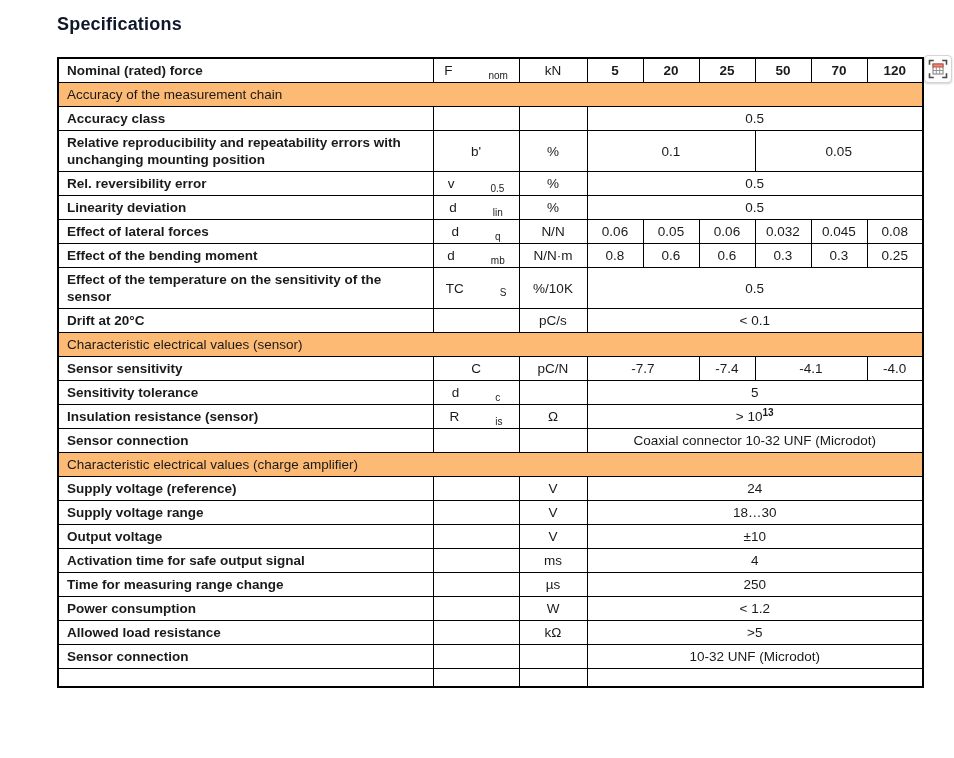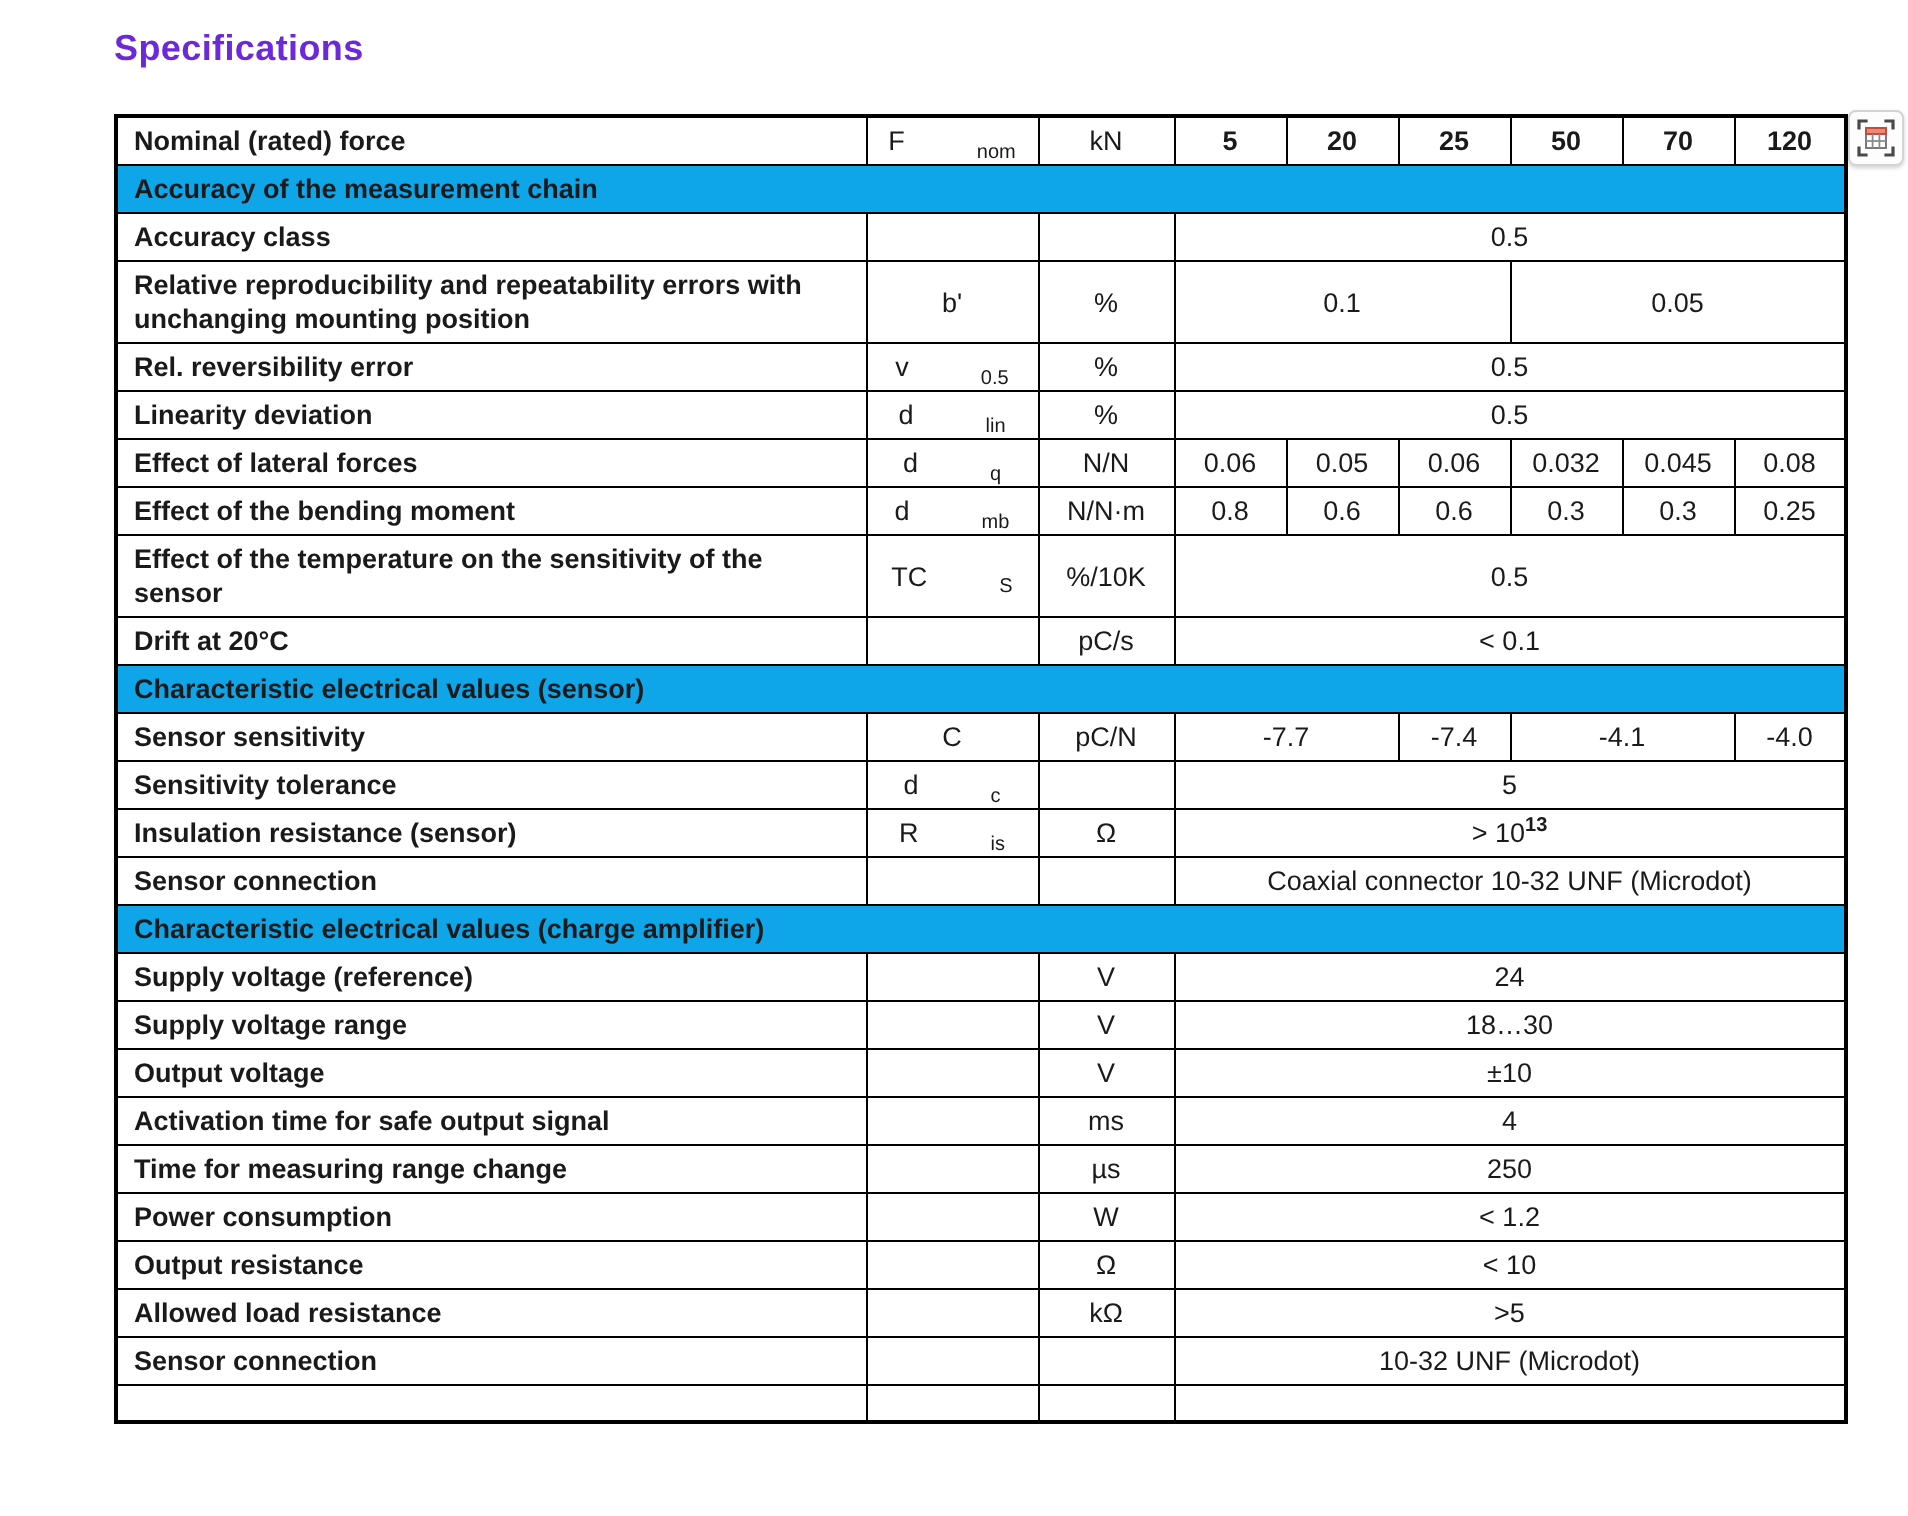--- a/index.html
+++ b/index.html
@@ -3,38 +3,38 @@
 <meta charset="utf-8">
 <style>
   html,body{margin:0;padding:0;}
   body{
     width:954px;height:758px;position:relative;overflow:hidden;
     background:#ffffff;font-family:"Liberation Sans",sans-serif;
     -webkit-font-smoothing:antialiased;
   }
   .page-title{
     position:absolute;left:57px;top:2px;
-    font-size:18px;font-weight:bold;color:#6d28d9;letter-spacing:0.2px;
+    font-size:18px;font-weight:bold;color:#0f172a;letter-spacing:0.2px;
   }
   .table-wrap{position:absolute;left:57px;top:57px;}
   table.spec{
     border-collapse:collapse;table-layout:fixed;width:865px;
     border:2px solid #000;
   }
   table.spec td{
     border:1.5px solid #000;
     font-size:13.5px;color:#1a1a1a;
     line-height:17px;padding:3px 8px;
     vertical-align:middle;overflow:hidden;white-space:normal;
   }
   td.label{text-align:left;font-weight:bold;color:#111;}
   td.sym,td.unit,td.val{text-align:center;font-weight:normal;color:#222;padding:3px 2px;}
   td.hval{text-align:center;font-weight:bold;color:#111;padding:3px 2px;}
   td.section{
-    background:#0ea5e9;font-weight:bold;text-align:left;color:#111;
+    background:#fdba74;font-weight:normal;text-align:left;color:#111;
   }
   td sub{font-size:10px;line-height:0;margin-left:36px;}
   td sup{font-size:10px;line-height:0;font-weight:bold;}
   tr.partial td{height:8px;padding:0;}
   .capture-btn{
     position:absolute;left:924px;top:55px;width:28px;height:28px;
     background:#fdfdfd;border:1px solid #d4d4d4;border-radius:4px;
     box-shadow:0 1px 2px rgba(0,0,0,0.18);
     display:flex;align-items:center;justify-content:center;
     cursor:pointer;padding:0;
@@ -193,26 +193,20 @@
           <td class="label">Time for measuring range change</td>
           <td class="sym">&nbsp;</td>
           <td class="unit">µs</td>
           <td colspan="6" class="val">250</td>
         </tr>
         <tr>
           <td class="label">Power consumption</td>
           <td class="sym">&nbsp;</td>
           <td class="unit">W</td>
           <td colspan="6" class="val">&lt; 1.2</td>
-        </tr>
-        <tr>
-          <td class="label">Output resistance</td>
-          <td class="sym">&nbsp;</td>
-          <td class="unit">Ω</td>
-          <td colspan="6" class="val">&lt; 10</td>
         </tr>
         <tr>
           <td class="label">Allowed load resistance</td>
           <td class="sym">&nbsp;</td>
           <td class="unit">kΩ</td>
           <td colspan="6" class="val">&gt;5</td>
         </tr>
         <tr>
           <td class="label">Sensor connection</td>
           <td class="sym">&nbsp;</td>

